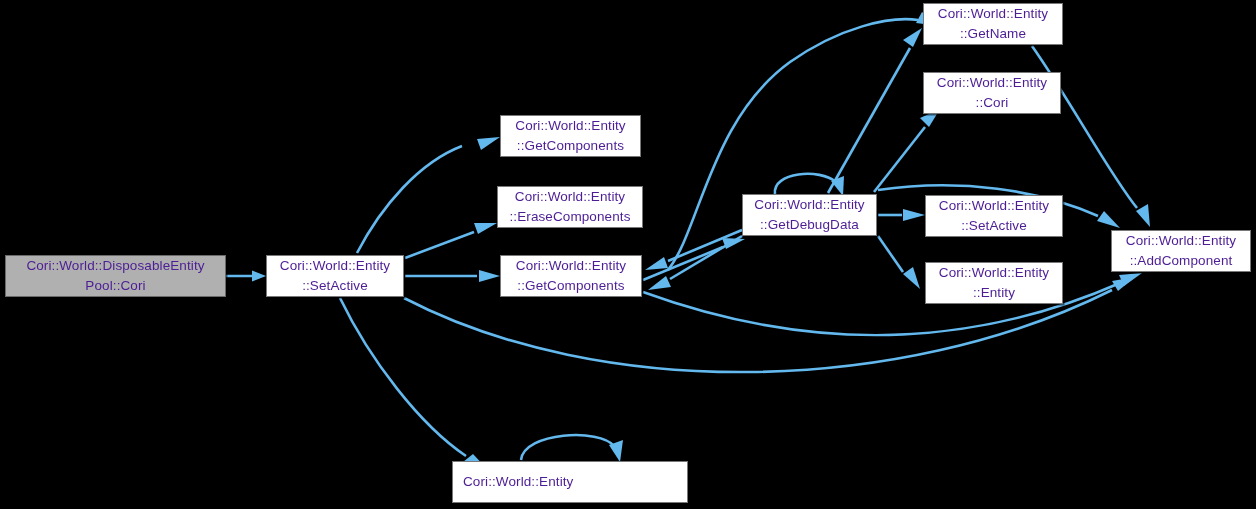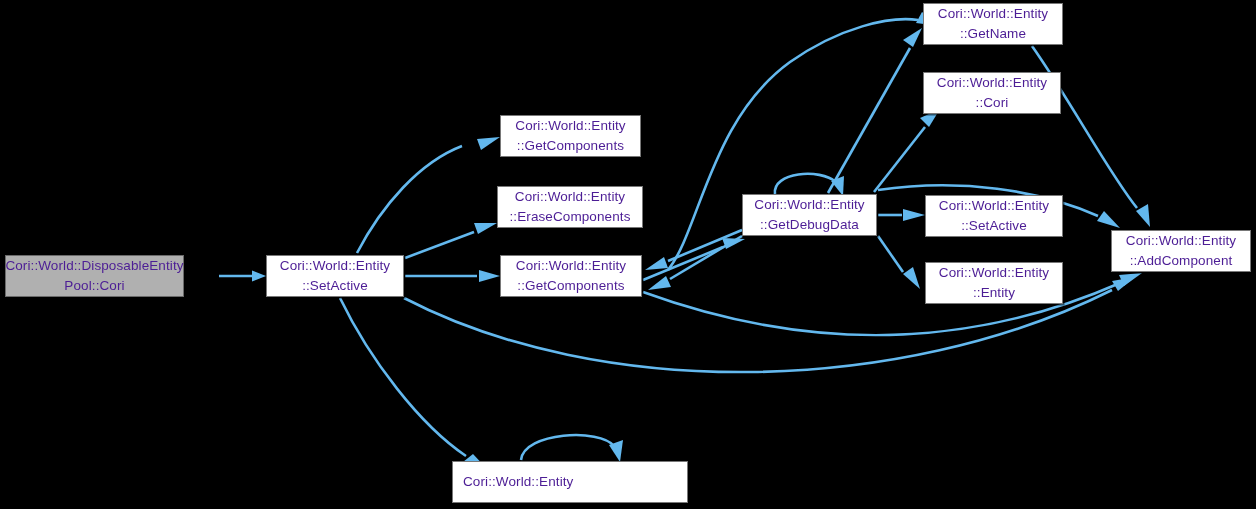--- a/index.html
+++ b/index.html
@@ -98,21 +98,21 @@
       <path class="arrow-head" d="M 925 215 L 903 209 L 903 221 Z" fill="#63b8ee"></path>
       <path class="edge-path" d="M 878 236 L 903 272" stroke="#63b8ee"></path>
       <path class="arrow-head" d="M 920 289 L 913 267 L 903 274 Z" fill="#63b8ee"></path>
       <path class="edge-path" d="M 878 190 C 960 178 1040 190 1098 216" stroke="#63b8ee"></path>
       <path class="arrow-head" d="M 1120 228 L 1104 211 L 1097 221 Z" fill="#63b8ee"></path>
       <path class="edge-path" d="M 1032 46 C 1070 100 1110 175 1137 208" stroke="#63b8ee"></path>
       <path class="arrow-head" d="M 1150 227 L 1148 204 L 1136 211 Z" fill="#63b8ee"></path>
       <path class="edge-path" d="M 521 460 C 524 432 600 428 614 446" stroke="#63b8ee"></path>
       <path class="arrow-head" d="M 620 462 L 623 440 L 609 445 Z" fill="#63b8ee"></path>
     </svg>
-<div class="node root" style="left: 5px; top: 255px; width: 179px; height: 42px; background: rgb(176, 176, 176);">
+<div class="node root" style="left: 5px; top: 255px; width: 221px; height: 42px; background: rgb(176, 176, 176);">
       <span class="node-line">Cori::World::DisposableEntity</span>
       <span class="node-line">Pool::Cori</span>
     </div>
     <div class="node" style="left: 266px; top: 255px; width: 138px; height: 42px; background: rgb(255, 255, 255);">
       <span class="node-line">Cori::World::Entity</span>
       <span class="node-line">::SetActive</span>
     </div>
     <div class="node" style="left: 500px; top: 115px; width: 141px; height: 42px; background: rgb(255, 255, 255);">
       <span class="node-line">Cori::World::Entity</span>
       <span class="node-line">::GetComponents</span>

